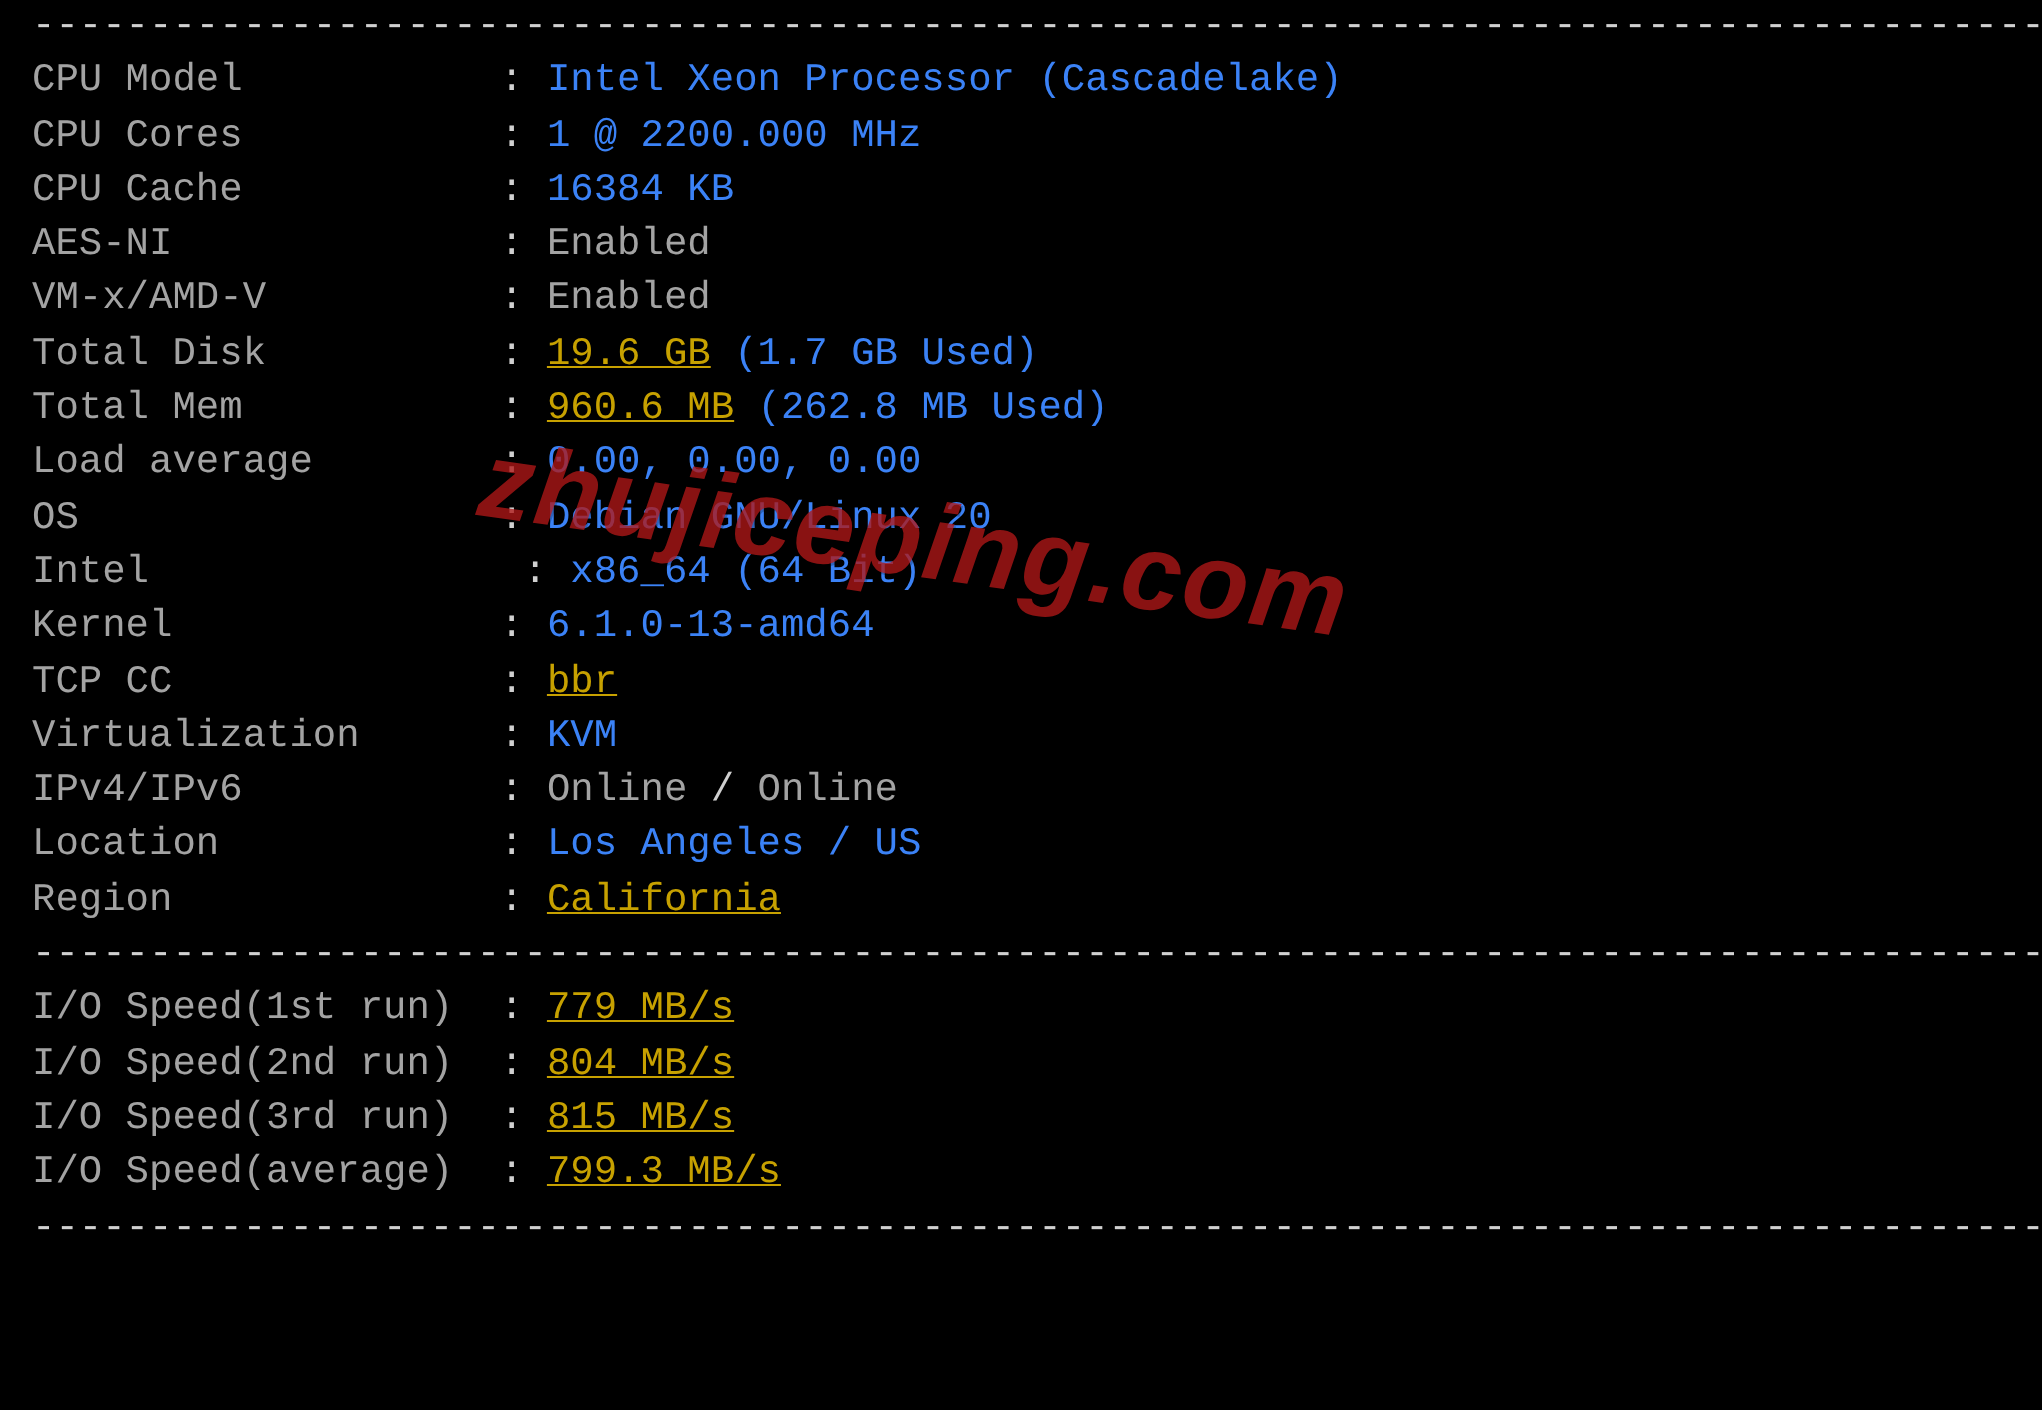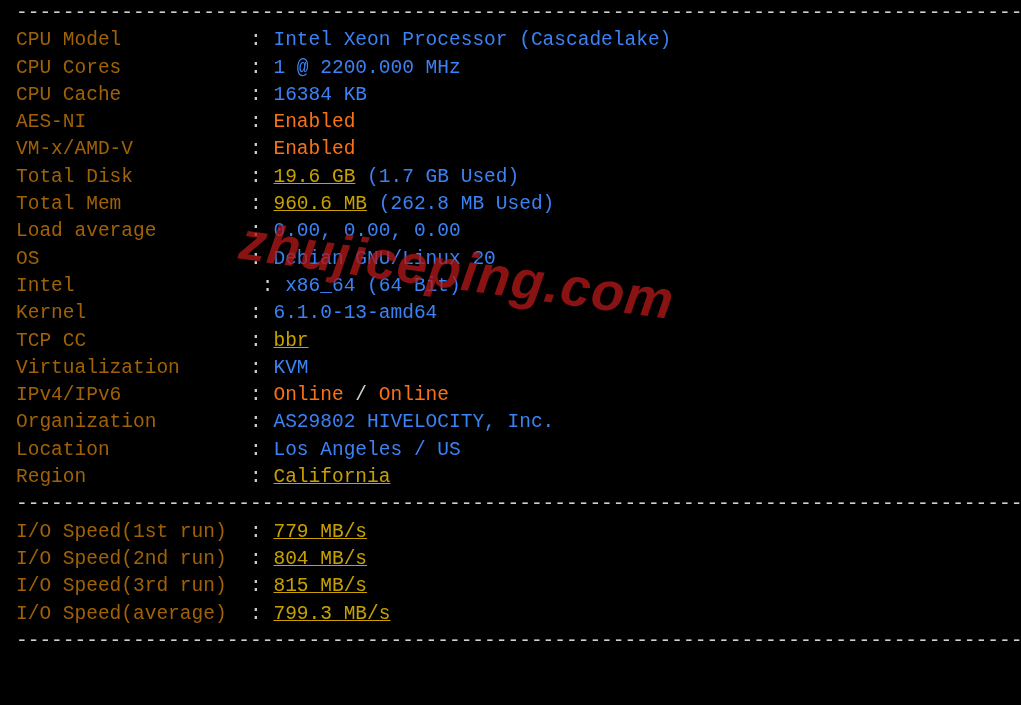--- a/index.html
+++ b/index.html
@@ -5,24 +5,24 @@
   html,body{margin:0;padding:0;background:#000;}
   body{
     width:1021px;height:705px;overflow:hidden;position:relative;
     font-family:Consolas,"Courier New",monospace;
     font-size:19.5px;line-height:27.3px;
     color:#d0d0d0;
     font-weight:500;
   }
   .term{padding:0;position:relative;}
   .row{white-space:pre;padding:0 16px;height:27.3px;}
-  .label{color:#a16207;text-align:center;}
+  .label{color:#a3a3a3;text-align:center;}
   .sep{color:#d0d0d0;}
   .cyan{color:#3b82f6;}
-  .green{color:#f97316;}
+  .green{color:#a3a3a3;}
   .yellow{color:#c7a100;text-decoration:underline;}
   .white{color:#d0d0d0;}
   .dash{color:#d0d0d0;padding:0 16px;white-space:pre;height:27.3px;overflow:hidden;}
   .wm{
     position:absolute;
     left:238px;top:257px;
     font-family:Arial,sans-serif;
     font-size:54px;
     font-weight:700;
     font-style:italic;
@@ -47,21 +47,20 @@
       <div class="row"><span class="label">VM-x/AMD-V         </span><span class="sep"> : </span><span class="green">Enabled</span></div>
       <div class="row"><span class="label">Total Disk         </span><span class="sep"> : </span><span class="yellow">19.6 GB</span><span class="white"> </span><span class="cyan">(1.7 GB Used)</span></div>
       <div class="row"><span class="label">Total Mem          </span><span class="sep"> : </span><span class="yellow">960.6 MB</span><span class="white"> </span><span class="cyan">(262.8 MB Used)</span></div>
       <div class="row"><span class="label">Load average       </span><span class="sep"> : </span><span class="cyan">0.00, 0.00, 0.00</span></div>
       <div class="row"><span class="label">OS                 </span><span class="sep"> : </span><span class="cyan">Debian GNU/Linux 20</span></div>
       <div class="row"><span class="label">Intel               </span><span class="sep"> : </span><span class="cyan">x86_64 (64 Bit)</span></div>
       <div class="row"><span class="label">Kernel             </span><span class="sep"> : </span><span class="cyan">6.1.0-13-amd64</span></div>
       <div class="row"><span class="label">TCP CC             </span><span class="sep"> : </span><span class="yellow">bbr</span></div>
       <div class="row"><span class="label">Virtualization     </span><span class="sep"> : </span><span class="cyan">KVM</span></div>
       <div class="row"><span class="label">IPv4/IPv6          </span><span class="sep"> : </span><span class="green">Online</span><span class="white"> / </span><span class="green">Online</span></div>
-      <div class="row"><span class="label">Organization       </span><span class="sep"> : </span><span class="cyan">AS29802 HIVELOCITY, Inc.</span></div>
       <div class="row"><span class="label">Location           </span><span class="sep"> : </span><span class="cyan">Los Angeles / US</span></div>
       <div class="row"><span class="label">Region             </span><span class="sep"> : </span><span class="yellow">California</span></div>
     </div>
   <div class="dash">----------------------------------------------------------------------------------------------------</div>
   <div id="io-rows">
       <div class="row"><span class="label">I/O Speed(1st run) </span><span class="sep"> : </span><span class="yellow">779 MB/s</span></div>
       <div class="row"><span class="label">I/O Speed(2nd run) </span><span class="sep"> : </span><span class="yellow">804 MB/s</span></div>
       <div class="row"><span class="label">I/O Speed(3rd run) </span><span class="sep"> : </span><span class="yellow">815 MB/s</span></div>
       <div class="row"><span class="label">I/O Speed(average) </span><span class="sep"> : </span><span class="yellow">799.3 MB/s</span></div>
     </div>

